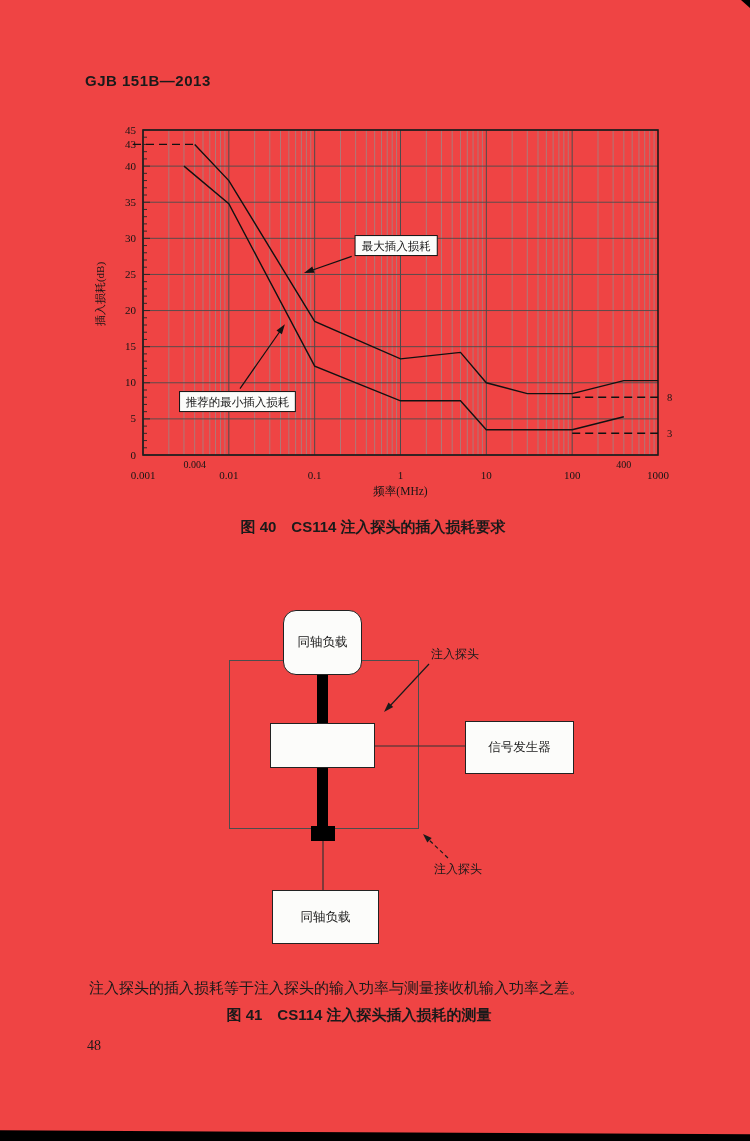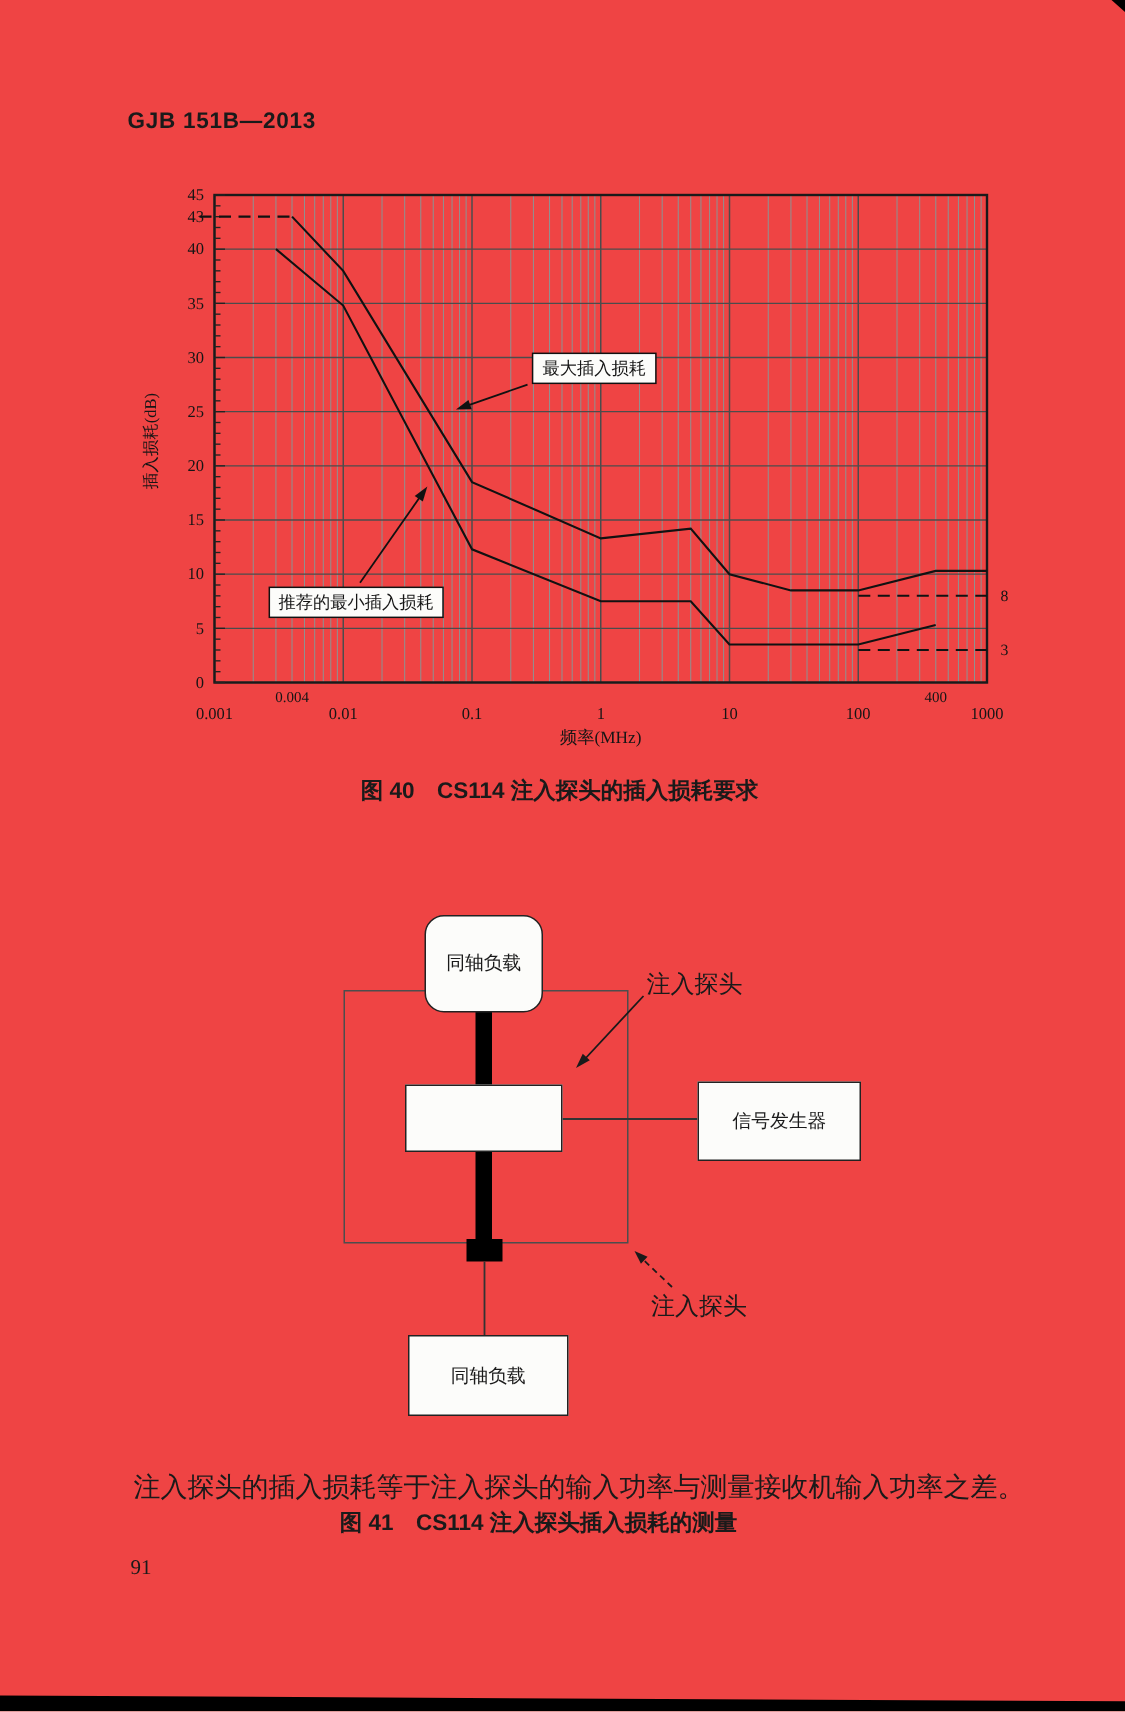--- a/index.html
+++ b/index.html
@@ -14,24 +14,24 @@
   .cap40{left:0;top:518px;}
   .cap41{left:-14px;top:1006px;}
   .dbox{position:absolute;border:1.5px solid #222;background:#fcfcfa;display:flex;
         align-items:center;justify-content:center;font-size:12.5px;z-index:3;}
   .outer-fixture{left:229px;top:660px;width:188px;height:167px;border:1.4px solid #4d4d4d;
                  background:transparent;z-index:1;}
   .load-box{left:283px;top:610px;width:77px;height:63px;border-radius:13px;}
   .probe-box{left:270px;top:723px;width:103px;height:43px;}
   .siggen-box{left:465px;top:721px;width:107px;height:51px;align-items:center;}
   .receiver-box{left:272px;top:890px;width:105px;height:52px;}
-  .float-label{position:absolute;font-size:16px;z-index:3;}
+  .float-label{position:absolute;font-size:12px;z-index:3;}
   .lbl-probe{left:431px;top:646px;}
   .lbl-fixture{left:434px;top:861px;}
-  .note-text{left:89px;top:979px;font-size:18px;}
+  .note-text{left:89px;top:979px;font-size:15px;}
   .page-number{left:87px;top:1038px;font-size:14px;}
   .corner-tri{right:0;top:0;width:0;height:0;border-top:8px solid #000;
               border-left:9px solid transparent;}
   .bottom-band{left:0;top:1128px;width:750px;height:13px;background:#000;
                clip-path:polygon(0 18%,100% 48%,100% 100%,0 100%);}
   .diagram-svg{z-index:2;pointer-events:none;}
 </style>
 </head>
 <body>
 
@@ -221,17 +221,17 @@
     <span>信号发生器</span>
   </div>
   <div class="dbox receiver-box">
     <span>同轴负载</span>
   </div>
   <div class="float-label lbl-probe">注入探头</div>
   <div class="float-label lbl-fixture">注入探头</div>
 
   <div class="abs note-text">注入探头的插入损耗等于注入探头的输入功率与测量接收机输入功率之差。</div>
   <div class="abs caption cap41">图 41　CS114 注入探头插入损耗的测量</div>
-  <div class="abs page-number">91</div>
+  <div class="abs page-number">48</div>
 
   <div class="abs corner-tri"></div>
   <div class="abs bottom-band"></div>
 </div>
 
 </body></html>

